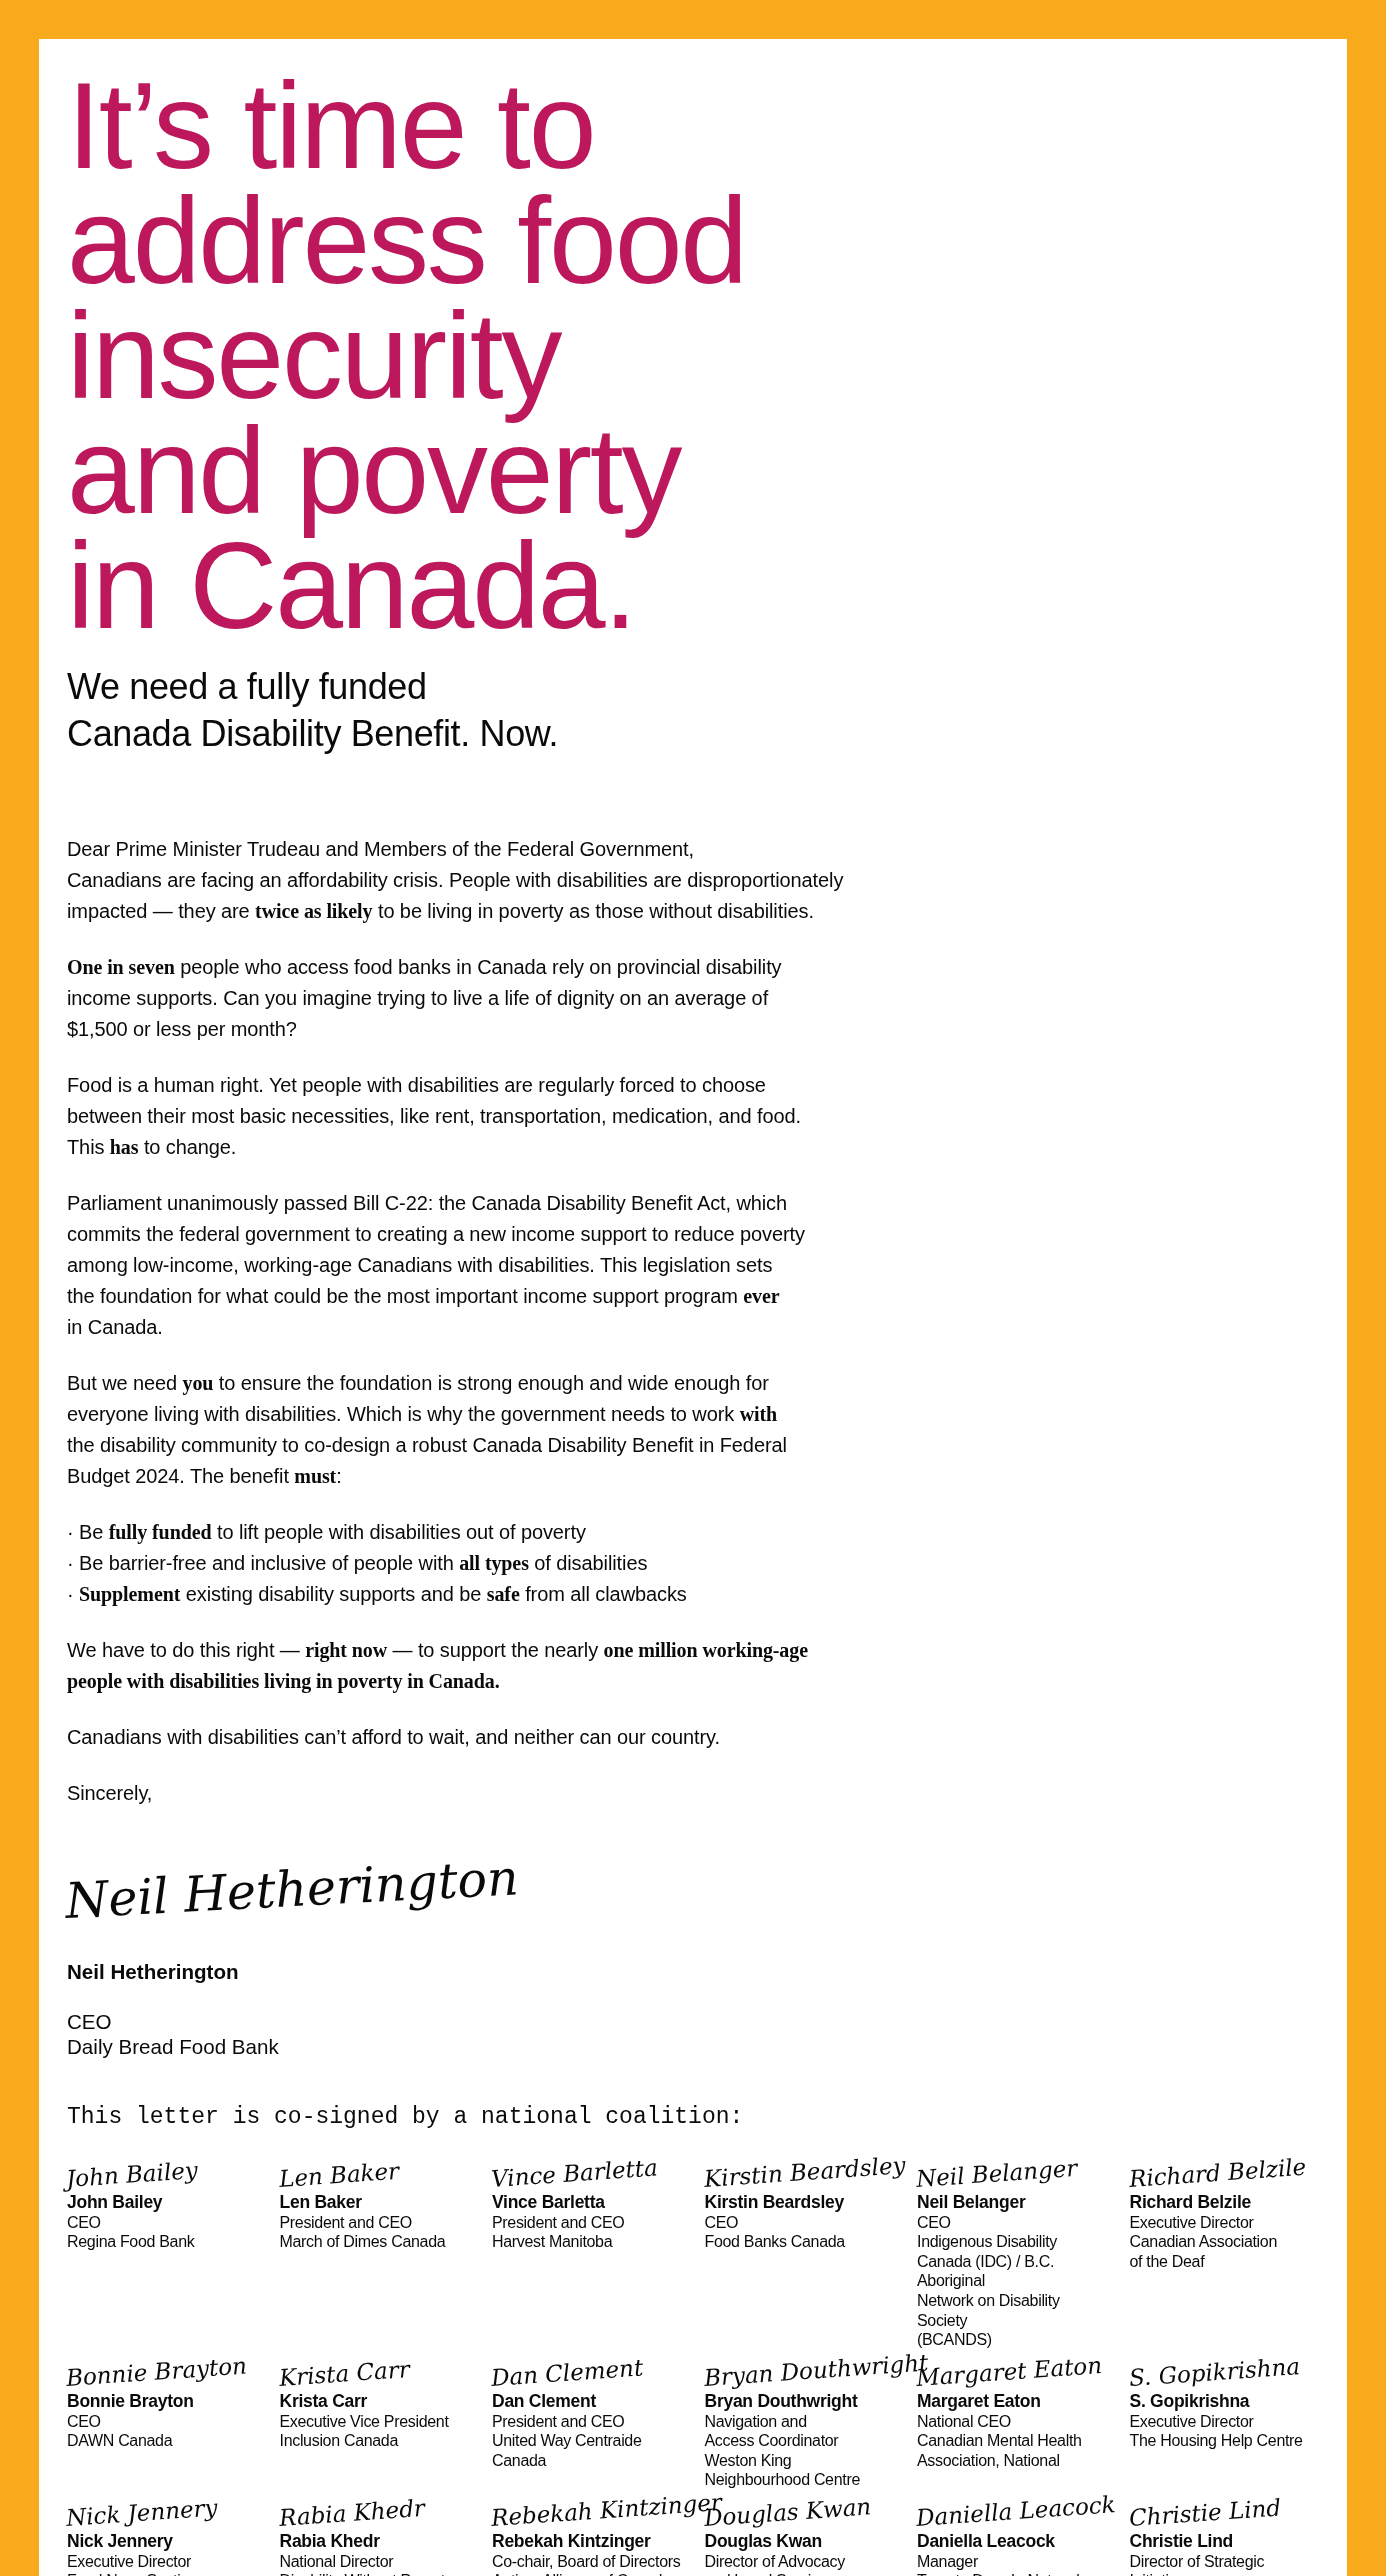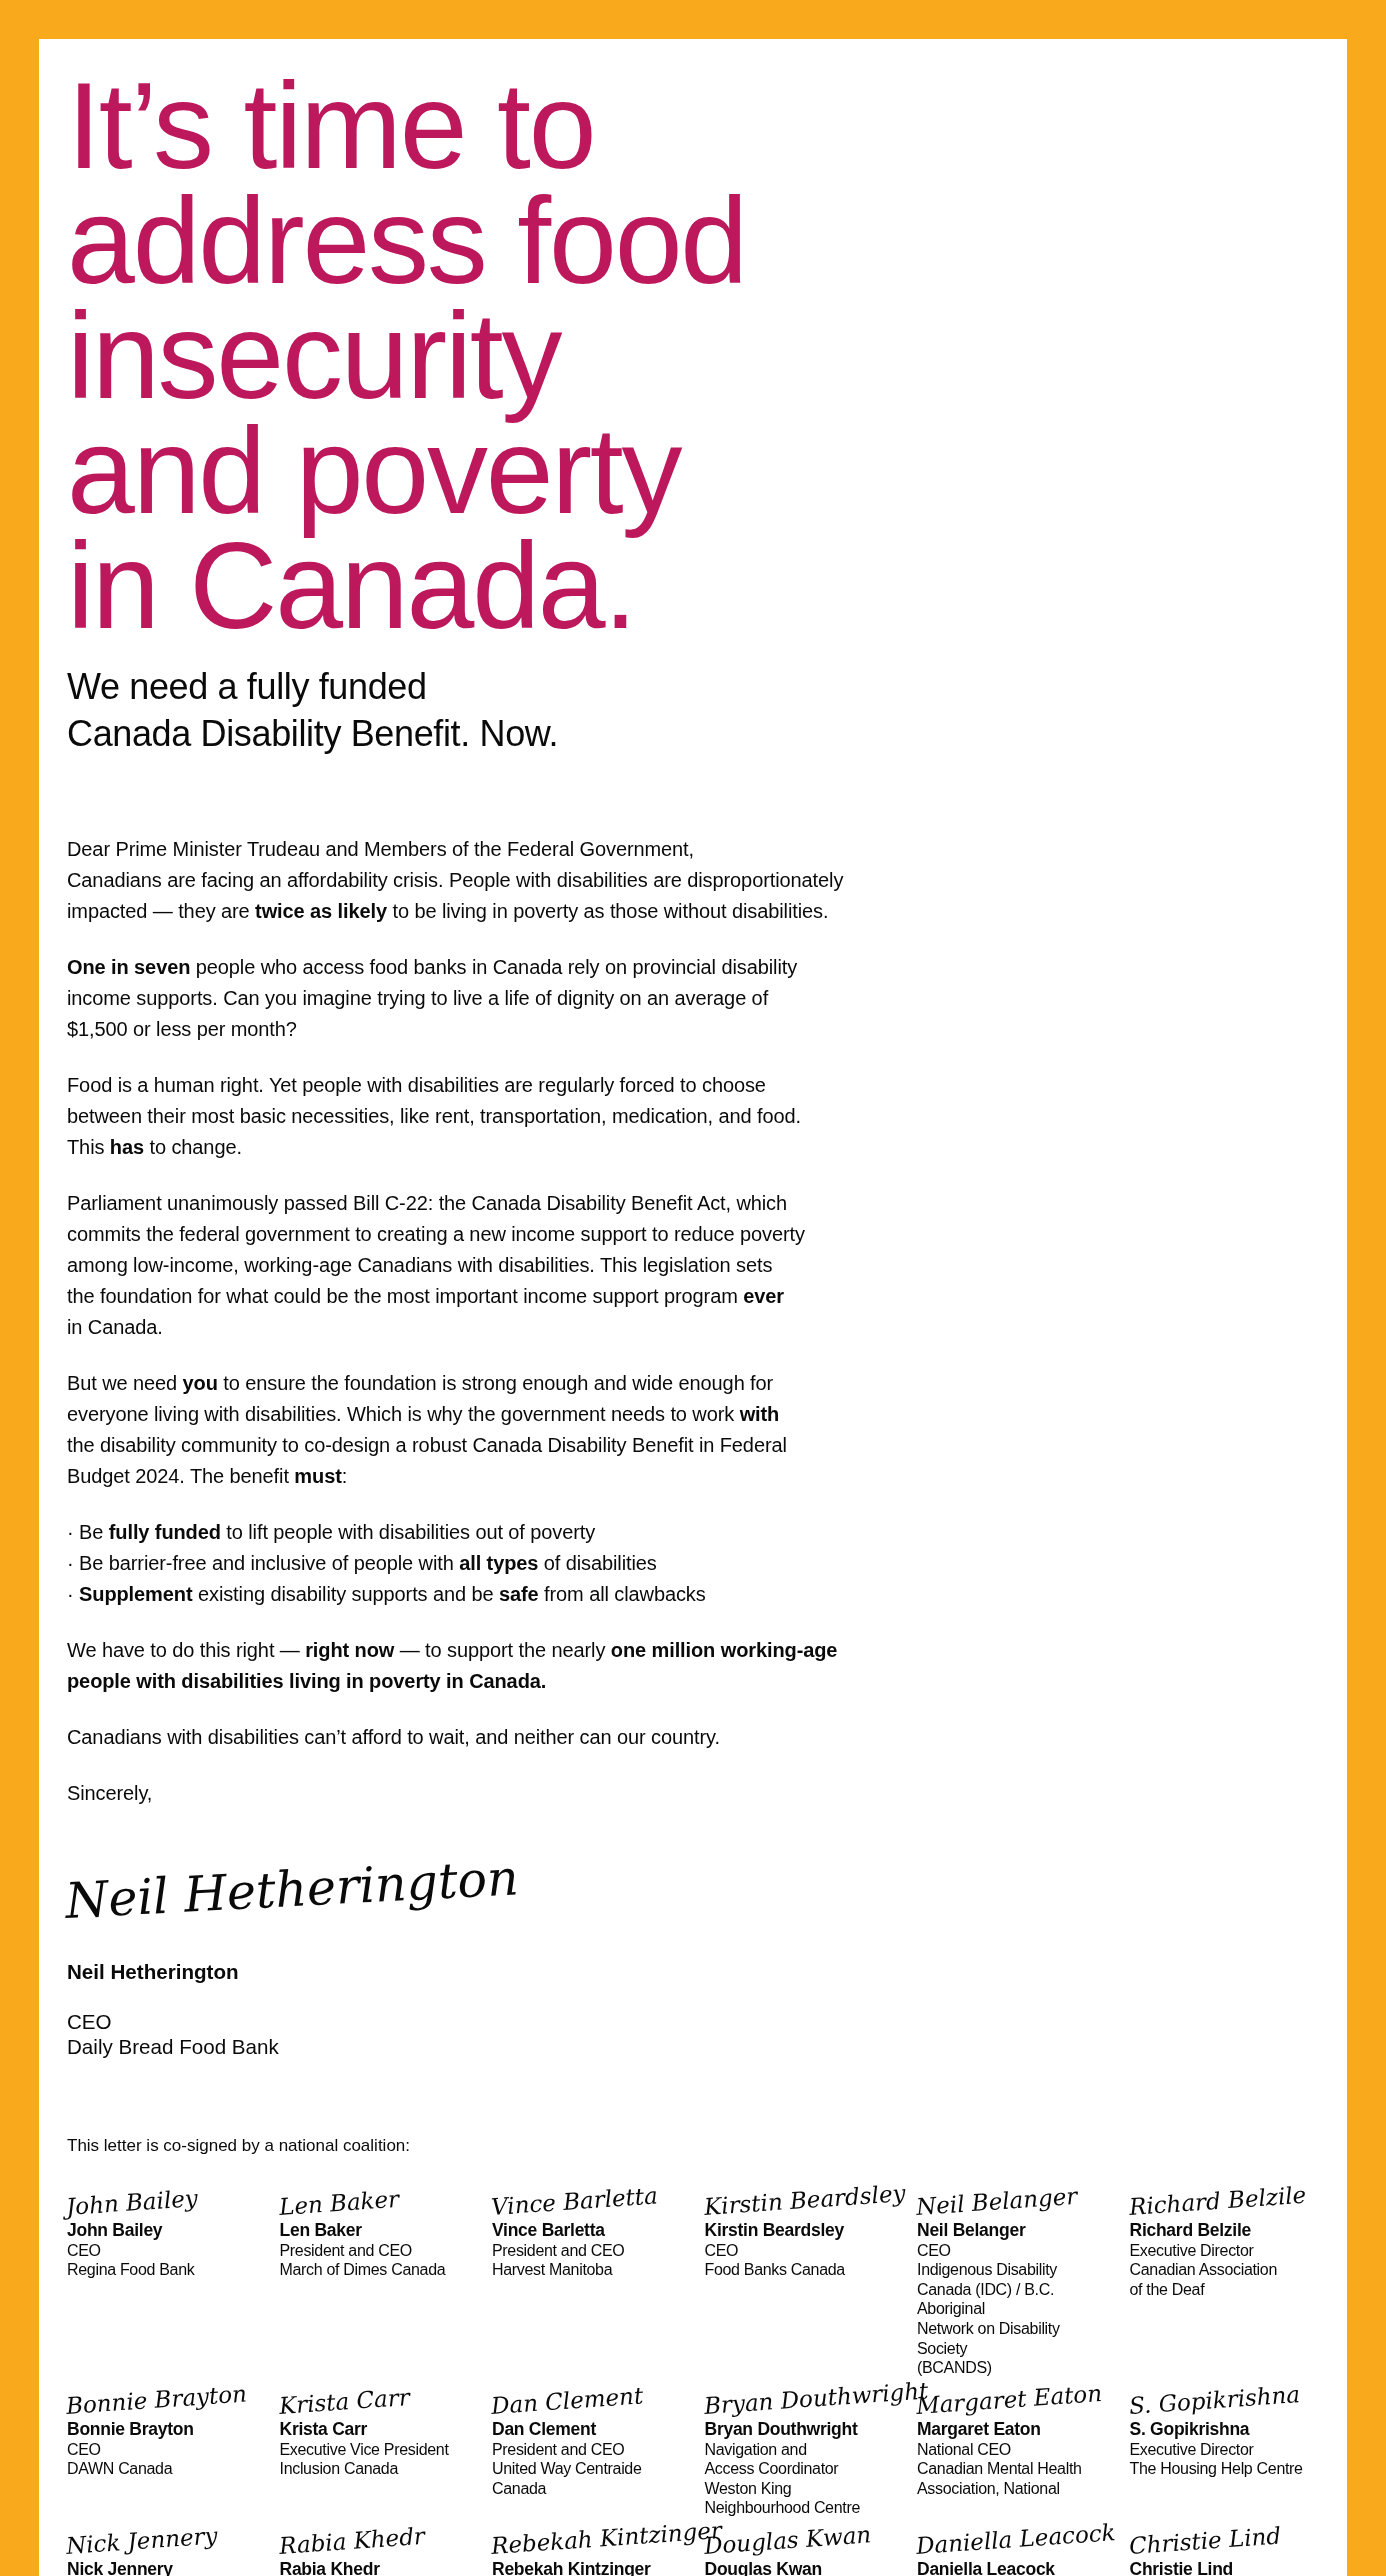--- a/index.html
+++ b/index.html
@@ -47,21 +47,21 @@
   .letter { margin-top: 77px; }
 
   .para {
     margin: 25px 0 0 0;
     font-size: 20px;
     line-height: 31px;
     letter-spacing: -0.005em;
     white-space: pre-line;
   }
   .para:first-child { margin-top: 0; }
-  .para b { font-weight: 700; }
+  .para b { font-weight: 700; font-family: Liberation Serif, serif; }
 
   .lead-sig-script {
     margin-top: 18.5px;
     height: 103px;
     display: flex;
     align-items: flex-end;
     font-family: "DejaVu Serif", serif;
     font-style: italic;
     font-size: 49px;
     transform: rotate(-3deg);
@@ -71,24 +71,25 @@
 
   .lead-sig-block {
     margin-top: 4.1px;
     font-size: 20.6px;
     line-height: 25px;
     white-space: pre-line;
   }
   .lead-sig-name { font-weight: 700; font-size: 20.6px; line-height: 25px; }
 
   .coalition-heading {
-    margin: 48px 0 0 0;
-    font-size: 17px;
+    margin: 20px 0 0 0;
+    font-size: 23px;
     line-height: 27px;
     font-weight: 400;
+    font-family: Liberation Mono, monospace;
   }
 
   .sig-grid {
     margin-top: 25px;
     display: grid;
     grid-template-columns: repeat(6, 1fr);
     column-gap: 23px;
     row-gap: 5.2px;
   }
 

